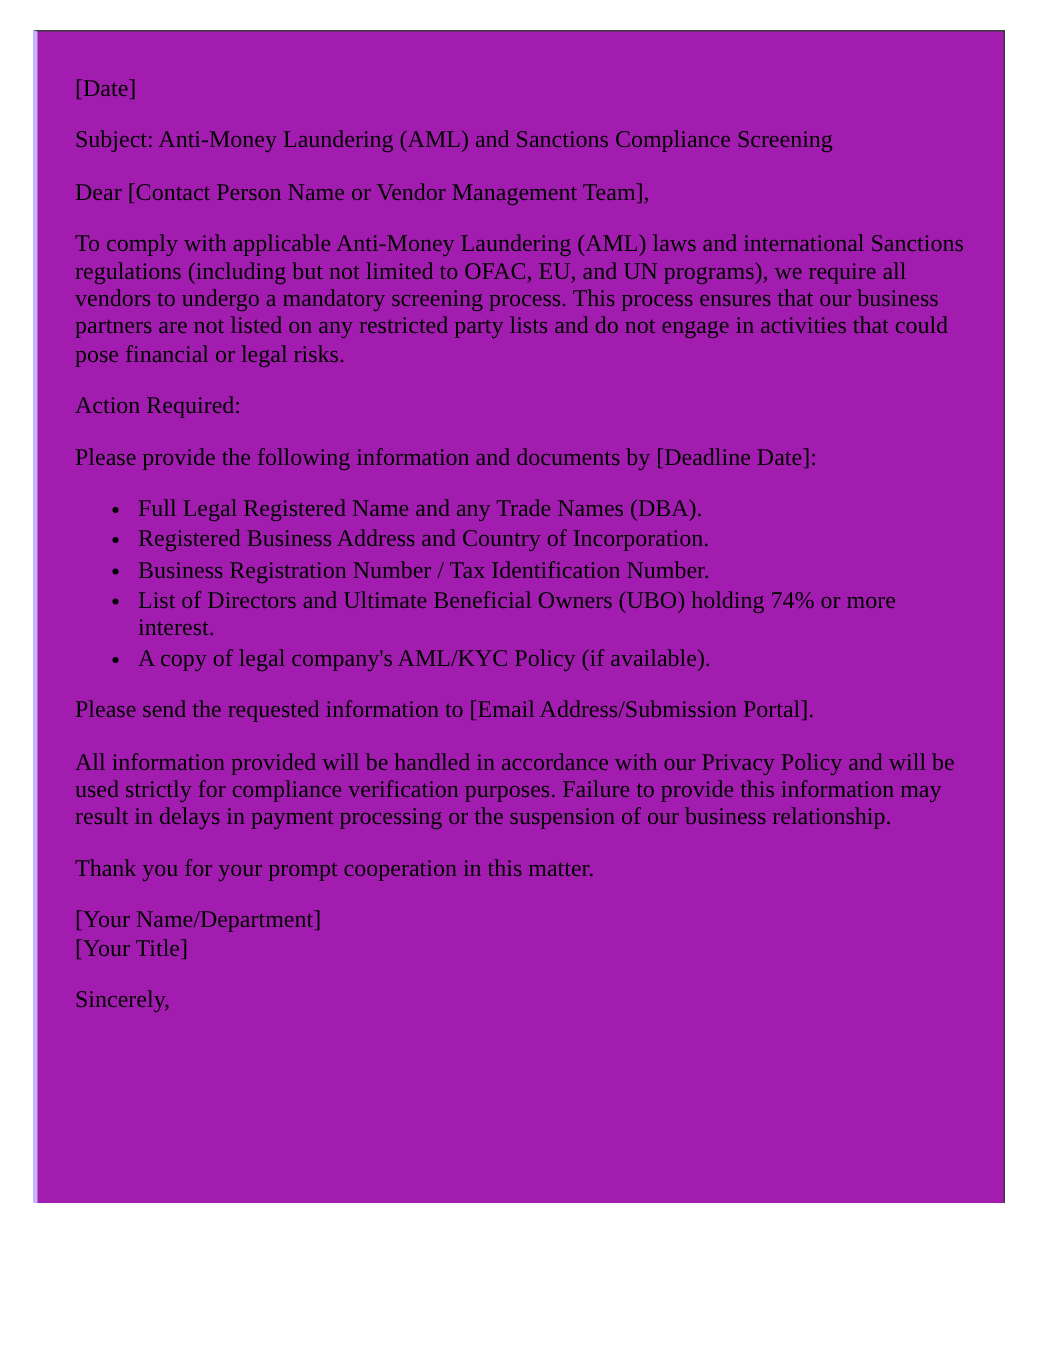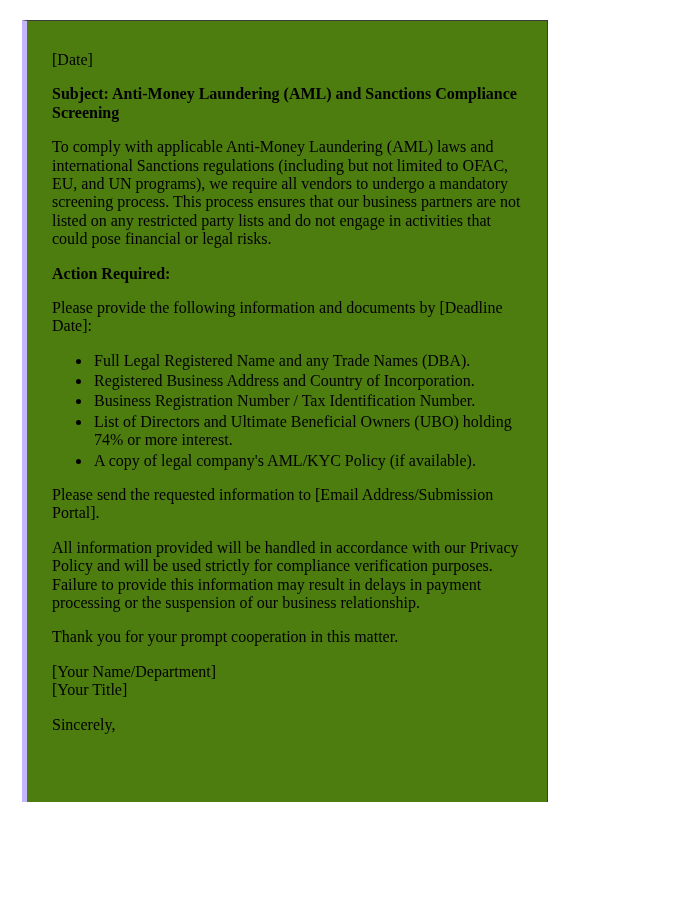--- a/index.html
+++ b/index.html
@@ -8,43 +8,43 @@
     width: 700px;
     height: 900px;
     background: #ffffff;
     font-family: "Liberation Serif", "DejaVu Serif", serif;
     color: #000000;
   }
   .letter-box {
     position: absolute;
     left: 22px;
     top: 20px;
-    width: 526px;
+    width: 648px;
     height: 782px;
     box-sizing: border-box;
     border-top: 1px solid #3b3b3b;
-    border-left: 5px solid #c4b5fd;
+    border-left: 3px solid #c4b5fd;
     border-right: 1px solid #3b3b3b;
     border-bottom: none;
     overflow: hidden;
-    background: #4d7c0f;
+    background: #a21caf;
   }
   .letter-content {
     padding: 14px 25px 0 25px;
     font-size: 16px;
     line-height: 1.15;
   }
   .letter-content p {
     margin: 16px 0;
   }
   .letter-content p:first-child {
     margin-top: 16px;
   }
   .bold {
-    font-weight: bold;
+    font-weight: normal;
   }
   ul.req-list {
     margin: 16px 0;
     padding-left: 40px;
   }
   ul.req-list li {
     margin: 0 0 2px 0;
     padding-left: 2px;
   }
 </style>
@@ -52,20 +52,21 @@
 <body>
 
 <div class="letter-box">
   <div class="letter-content">
 
     <p>[Date]</p>
 
 
     <p class="bold">Subject: Anti-Money Laundering (AML) and Sanctions Compliance Screening</p>
 
+    <p>Dear [Contact Person Name or Vendor Management Team],</p>
 
 
     <p>To comply with applicable Anti-Money Laundering (AML) laws and international Sanctions regulations (including but not limited to OFAC, EU, and UN programs), we require all vendors to undergo a mandatory screening process. This process ensures that our business partners are not listed on any restricted party lists and do not engage in activities that could pose financial or legal risks.</p>
 
     <p class="bold">Action Required:</p>
 
     <p>Please provide the following information and documents by [Deadline Date]:</p>
 
     <ul class="req-list">
       <li>Full Legal Registered Name and any Trade Names (DBA).</li>

